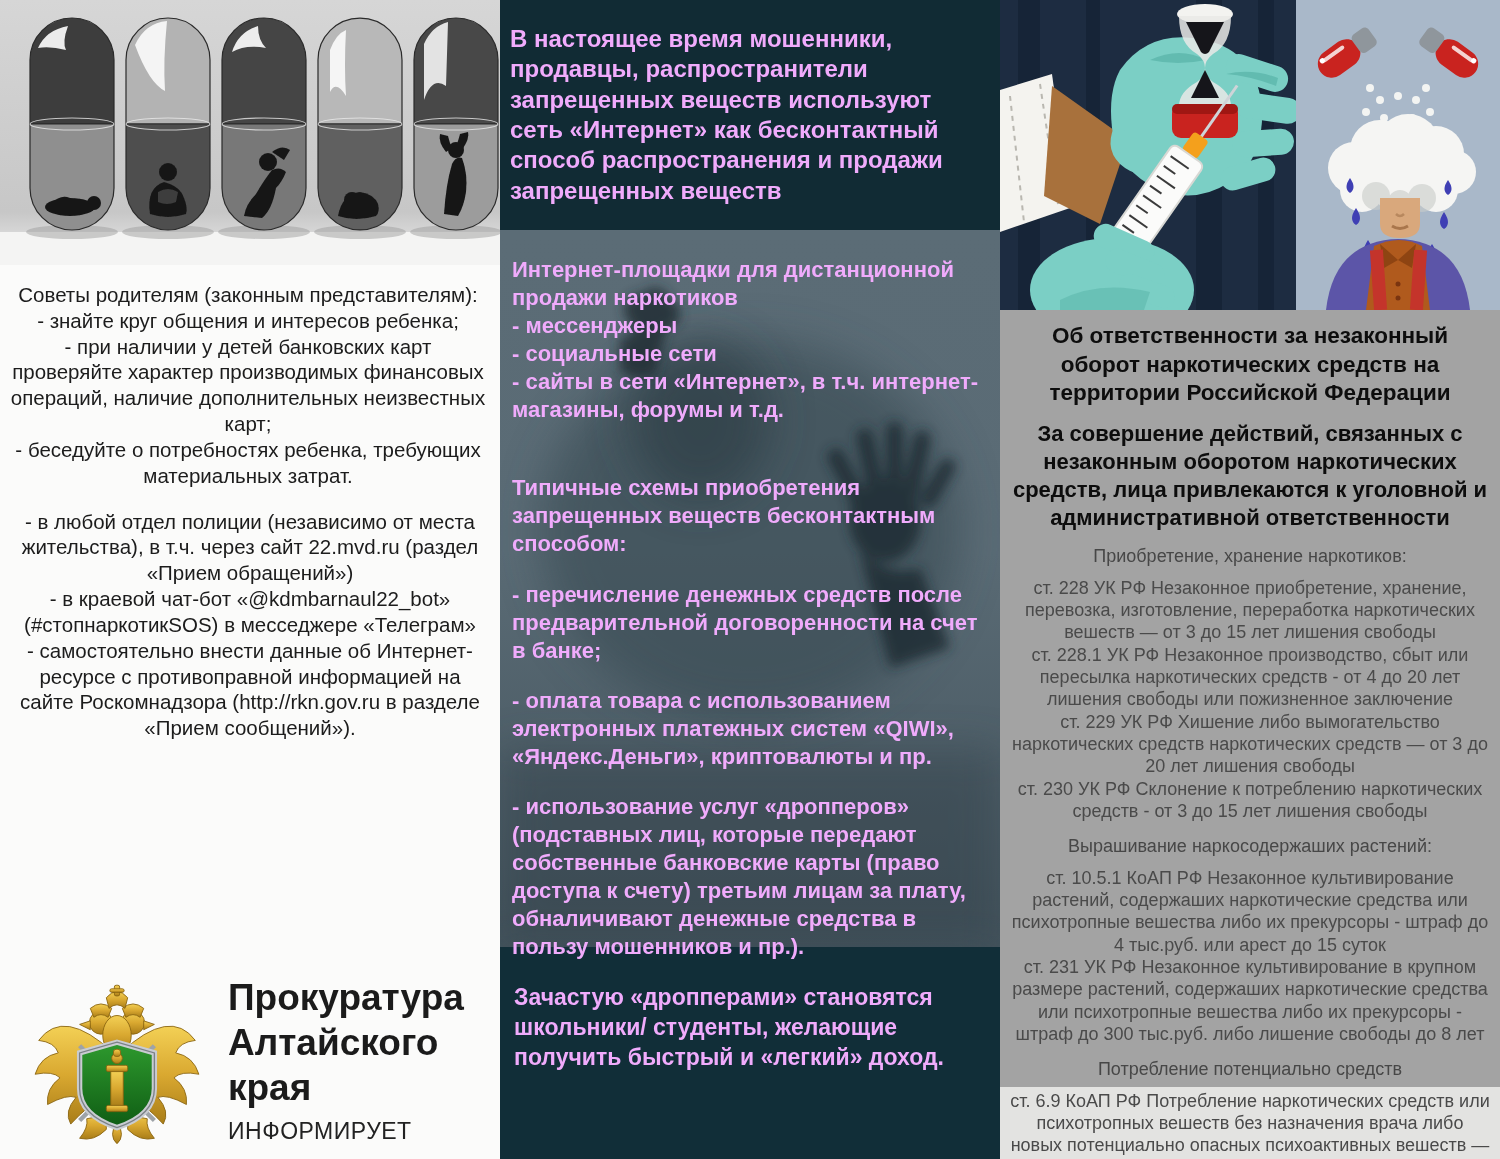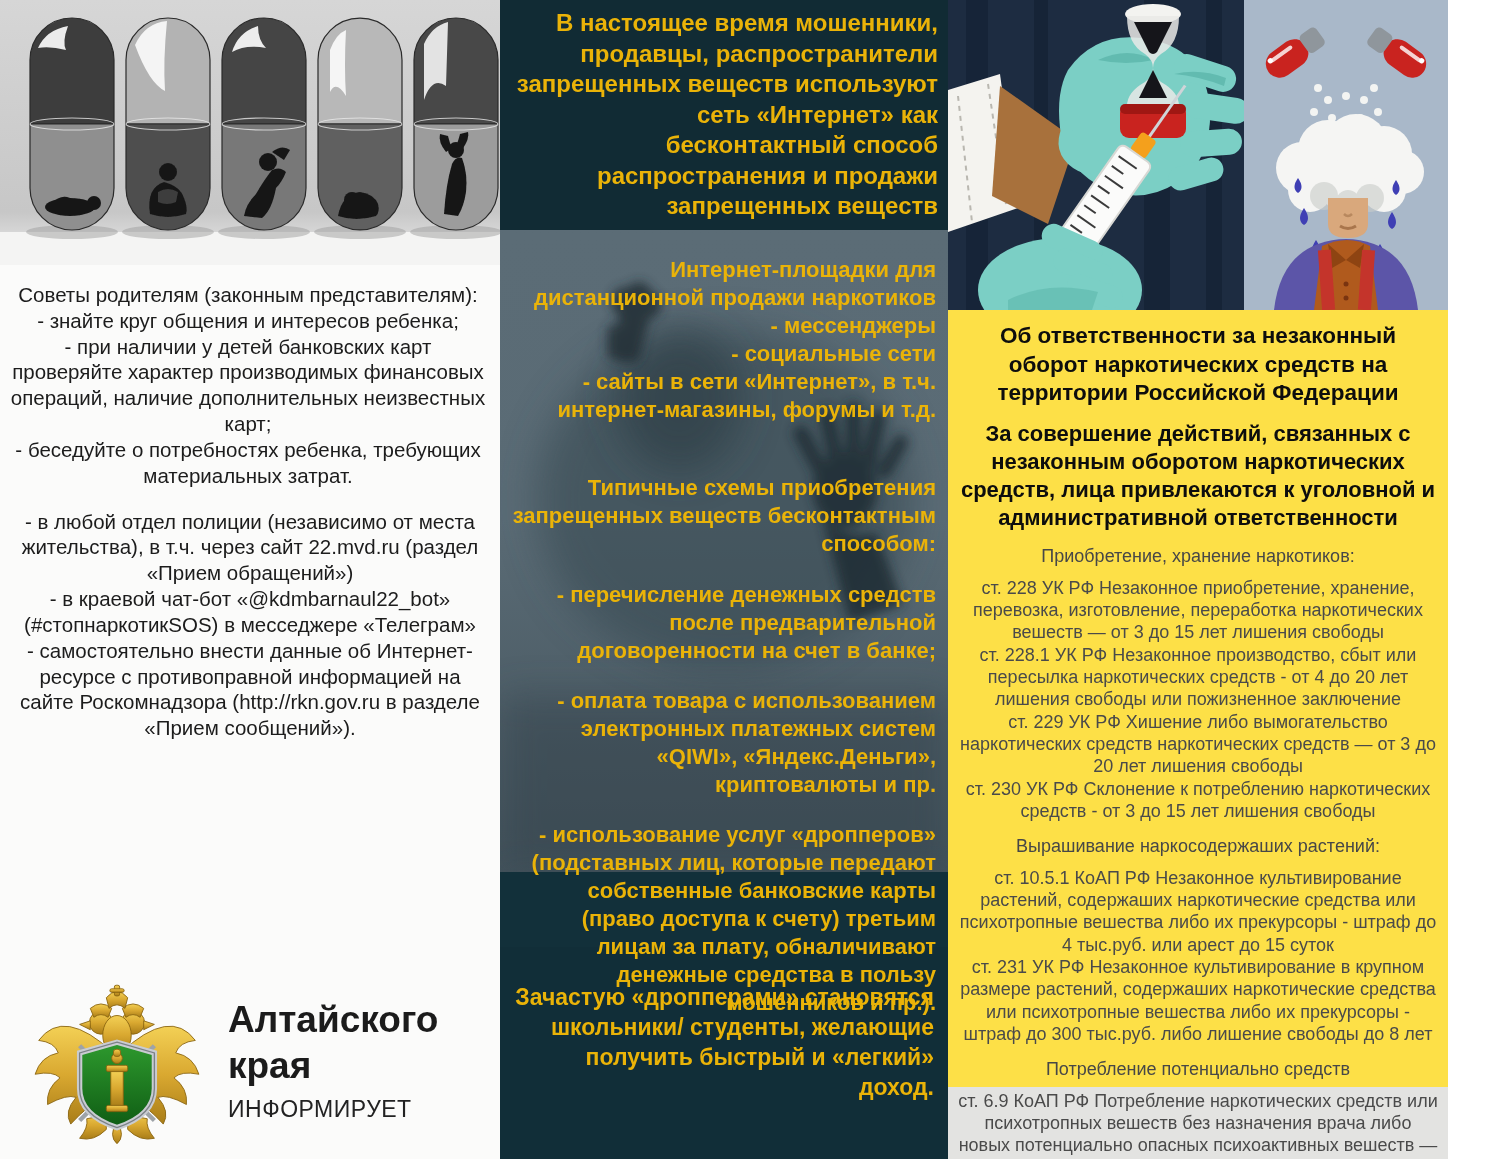--- a/index.html
+++ b/index.html
@@ -14,31 +14,31 @@
   .pills-img{width:500px;height:265px;display:block;}
   .left-text{color:#1c1c1c;font-size:20.5px;line-height:1.26;text-align:center;padding:0 12px;}
   .advice{margin-top:17px;padding-left:8px;}
   .report{margin-top:20px;}
   .footer{position:absolute;left:28px;bottom:8px;right:8px;height:182px;display:flex;align-items:center;}
   .emblem{width:178px;height:178px;flex:0 0 auto;}
   .org{margin-left:22px;text-align:left;}
   .org-line{font-size:37px;font-weight:bold;color:#1b1b1b;line-height:1.22;}
   .org-tag{font-size:23px;color:#222;margin-top:8px;letter-spacing:.5px;}
   
-  .col-mid{width:448px;background:#12303a;color:#eab308;text-align:right;}
+  .col-mid{width:500px;background:#12303a;color:#f0abfc;text-align:left;}
   .mid-top{height:230px;display:flex;align-items:center;justify-content:center;background:#112b34;padding:0 10px;box-sizing:border-box;}
   .mid-top .t{font-size:24px;font-weight:bold;line-height:1.27;}
   .mid-photo{position:relative;height:717px;}
   .mid-photo svg.bg{position:absolute;inset:0;}
   .mid-photo-content{position:relative;z-index:1;padding:26px 12px 0 12px;font-weight:bold;font-size:22px;line-height:1.27;}
   .gap-a{margin-top:50px;} .gap-b{margin-top:24px;} .gap-c{margin-top:22px;}
   .mid-bottom{height:212px;background:#112e38;padding:36px 14px 0 14px;box-sizing:border-box;}
   .mid-bottom .t{font-size:23px;font-weight:bold;line-height:1.3;}
   
-  .col-right{width:500px;background:#fde047;}
+  .col-right{width:500px;background:#a3a3a3;}
   .right-imgs{display:flex;height:310px;}
   .gray-strip{position:absolute;left:0;right:0;bottom:0;height:72px;background:#e3e3e1;z-index:0;}
   .right-content{position:relative;z-index:1;text-align:center;padding:8px 10px 0 10px;}
   .r-title{font-size:22.5px;font-weight:bold;color:#0d0d0d;line-height:1.27;margin-top:4px;}
   .r-sub{font-size:22px;font-weight:bold;color:#0d0d0d;line-height:1.28;margin-top:12px;}
   .r-head{font-size:18px;color:#474747;line-height:1.25;margin-top:13px;}
   .r-items{font-size:18px;color:#4a4a4a;line-height:1.24;margin-top:9px;}
   .r-items div{margin:0;}
 </style>
 </head>
@@ -184,20 +184,21 @@
 
       <g fill="url(#gold)" stroke="#8a6410" stroke-width="1">
         <rect x="93" y="112" width="14" height="40"></rect>
         <rect x="88" y="106" width="24" height="7" rx="2"></rect>
         <rect x="88" y="151" width="24" height="7" rx="2"></rect>
         <circle cx="100" cy="98" r="6"></circle>
         <rect x="96" y="88" width="8" height="8" rx="3"></rect>
       </g>
     </svg>
     <div class="org">
+      <div class="org-line">Прокуратура</div>
       <div class="org-line">Алтайского края</div>
       <div class="org-tag">ИНФОРМИРУЕТ</div>
     </div>
   </div>
 </div>
 
 <div class="col col-mid">
   <div class="mid-top">
     <div class="t">В настоящее время мошенники, продавцы, распространители запрещенных веществ используют сеть «Интернет» как бесконтактный способ распространения и продажи  запрещенных веществ</div>
   </div>

